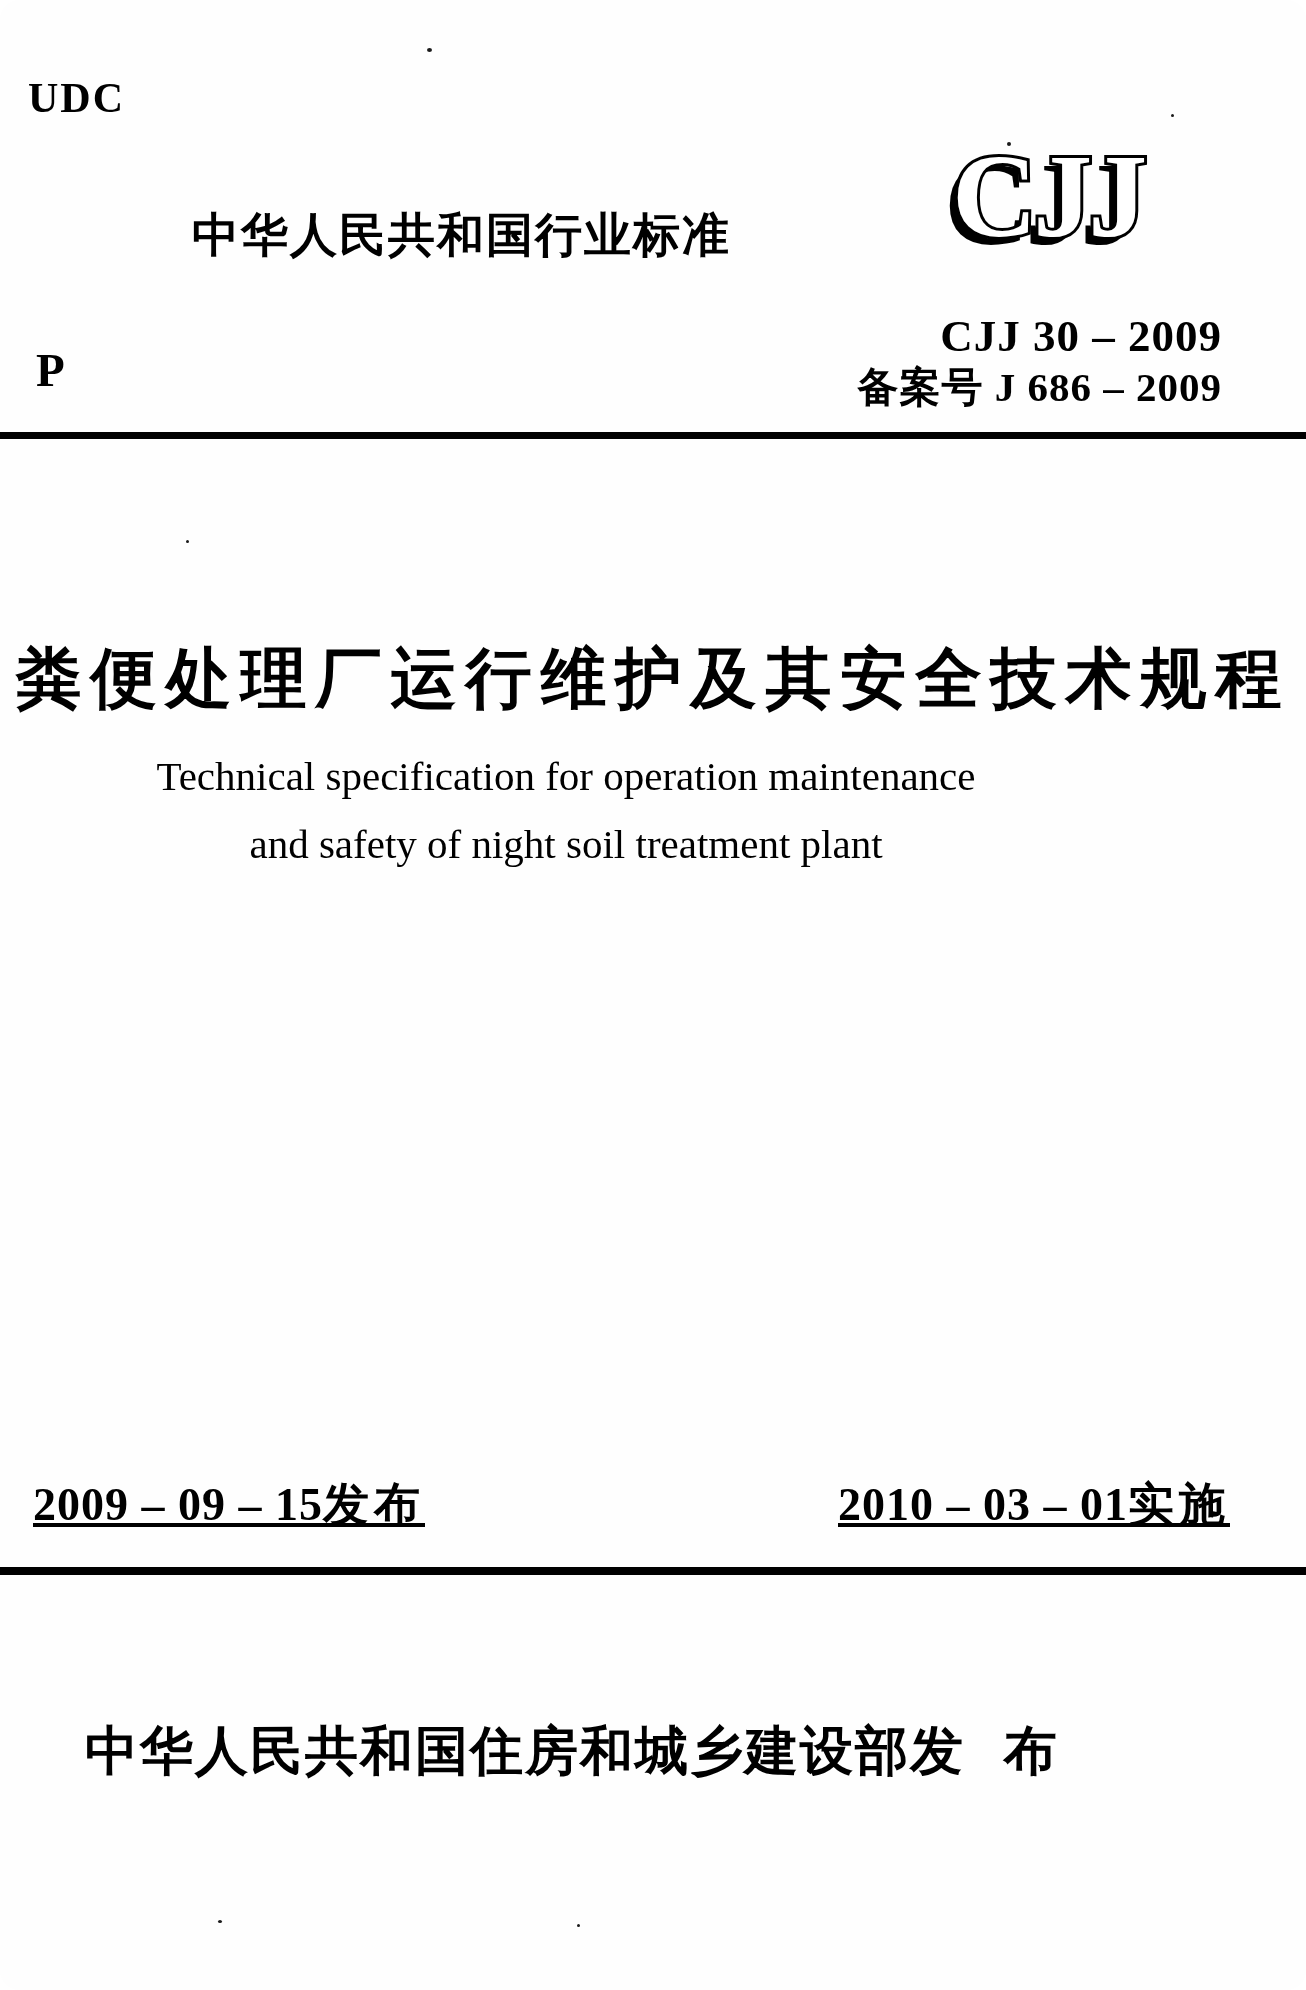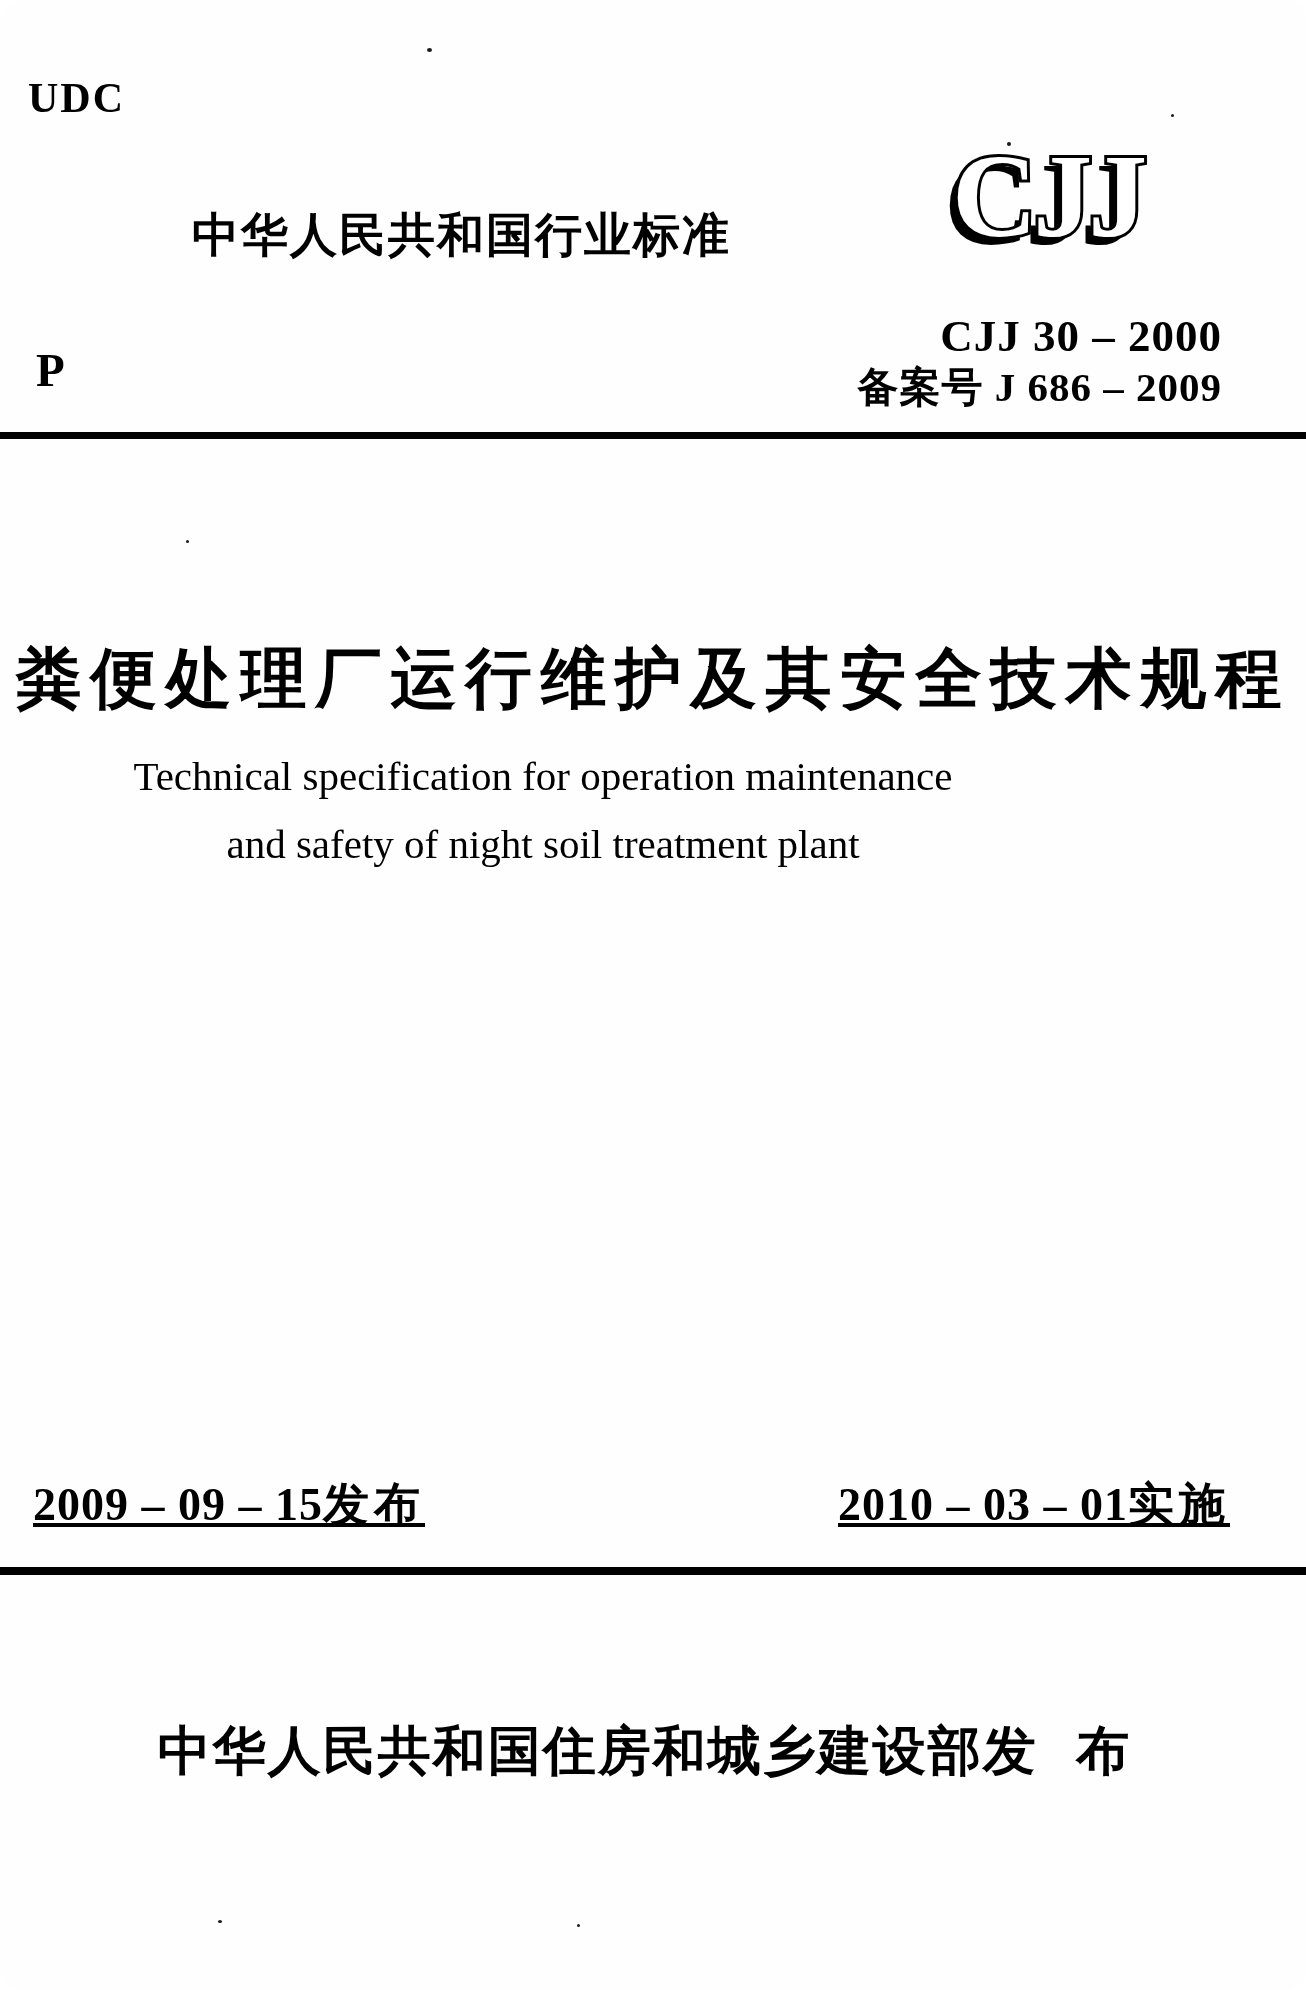--- a/index.html
+++ b/index.html
@@ -71,20 +71,21 @@
     text-align: center;
     font: bold 66px "Liberation Serif", serif;
     letter-spacing: 9px;
     white-space: nowrap;
   }
   .title-en {
     left: 0; top: 742px; width: 1086px;
     text-align: center;
     font: normal 41px "Liberation Serif", serif;
     line-height: 68px;
+    padding-left: 23px;
   }
 
   
   .dates-row {
     left: 33px; right: 76px; top: 1474px;
     display: flex;
     justify-content: space-between;
     align-items: baseline;
     white-space: nowrap;
     text-decoration: underline;
@@ -96,21 +97,21 @@
   }
   .date-label {
     font: bold 46px "Liberation Sans", sans-serif;
     letter-spacing: 5px;
   }
 
   
   .publisher-row {
     left: 85px; right: 104px; top: 1716px;
     display: flex;
-    justify-content: center;
+    justify-content: flex-start;
     align-items: baseline;
     white-space: nowrap;
   }
   .publisher {
     font: bold 53px "Liberation Sans", sans-serif;
     letter-spacing: 2px;
   }
   .publish-label {
     font: bold 53px "Liberation Sans", sans-serif;
     word-spacing: 26px;
@@ -130,21 +131,21 @@
   <div class="abs udc">UDC</div>
 
   <div class="abs std-type">中华人民共和国行业标准</div>
 
   <svg class="abs logo" width="240" height="150" viewBox="0 0 240 150">
     <text x="16" y="124" font-family="Liberation Serif, serif" font-weight="bold" font-size="118" fill="#000000" letter-spacing="-4">CJJ</text>
     <text x="24" y="116" font-family="Liberation Serif, serif" font-weight="bold" font-size="118" fill="#ffffff" stroke="#000000" stroke-width="6" paint-order="stroke" letter-spacing="-4">CJJ</text>
   </svg>
 
   <div class="abs num-block">
-    <div class="std-num">CJJ 30 – 2000</div>
+    <div class="std-num">CJJ 30 – 2009</div>
     <div class="record-num">备案号 J 686 – 2009</div>
   </div>
 
   <div class="abs p-label">P</div>
 
   <div class="abs hr hr1"></div>
 
   <div class="abs title-cn">粪便处理厂运行维护及其安全技术规程</div>
 
   <div class="abs title-en">

